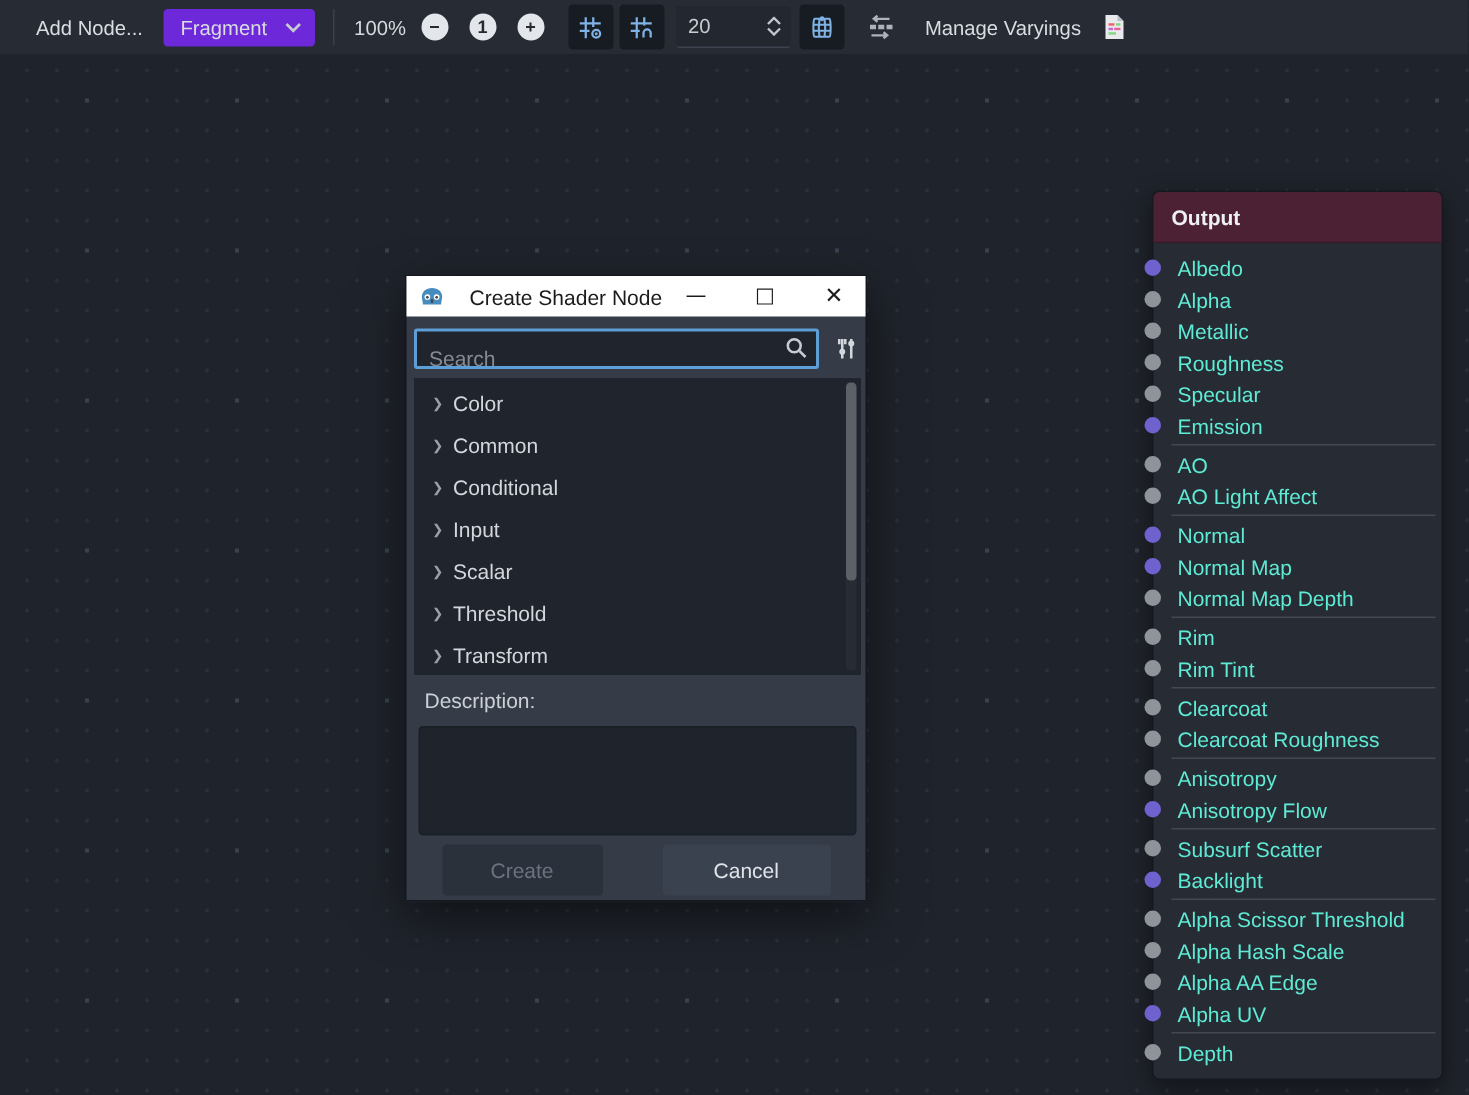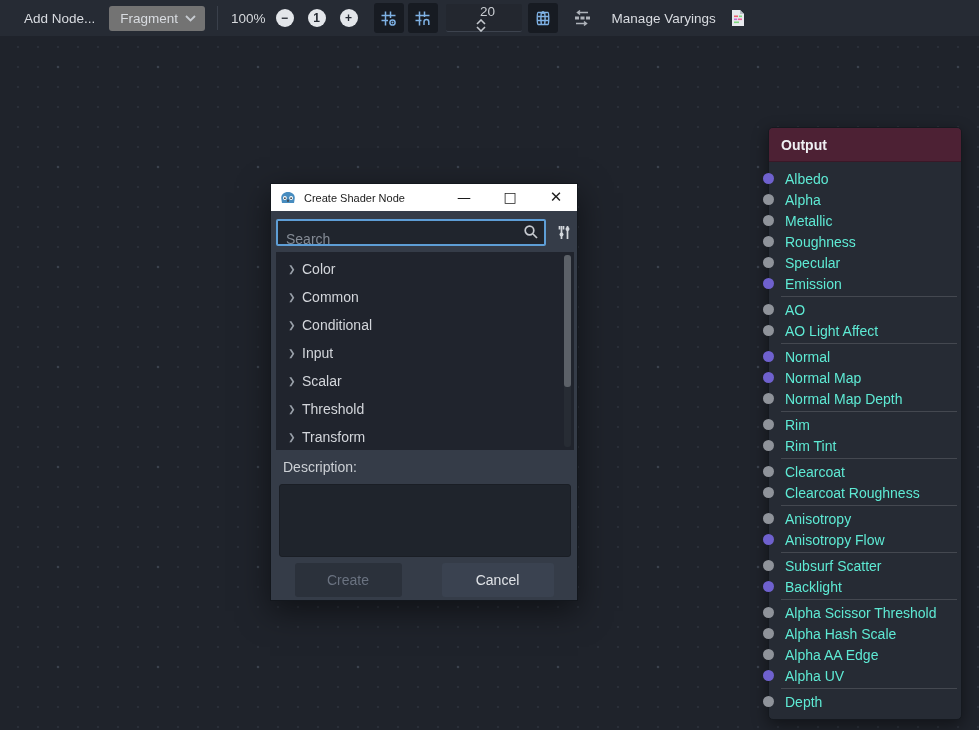--- a/index.html
+++ b/index.html
@@ -21,22 +21,22 @@
     position:absolute; left:0; top:8; right:0; height:36px;
     background:#262b34;
     display:flex; align-items:center;
     padding-left:16px; font-size:13.5px;
   }
   .tb-btn {
     background:transparent; border:none; color:#d9dce1;
     font:inherit; padding:5px 8px; border-radius:3px; cursor:pointer;
   }
   .tb-dropdown {
-    display:flex; align-items:center; gap:7px;
-    background:#737373; border-radius:3px;
+    display:flex; align-items:center; gap:12px;
+    background:#6d28d9; border-radius:3px;
     padding:5px 9px 5px 11px; margin-left:6px; cursor:pointer;
   }
   .vsep { width:1px; height:24px; background:#3a404b; margin:0 13px 0 12px; }
   .zoom-label { color:#d6d9dd; margin-right:10px; }
   .circle-btn {
     width:18px; height:18px; border-radius:50%;
     background:#e3e6ea; color:#242932; border:none;
     font-weight:bold; font-size:12px; line-height:17px; text-align:center;
     margin-right:14px; cursor:pointer; padding:0;
     font-family:"Liberation Sans", sans-serif;
@@ -48,21 +48,20 @@
   }
   .icon-flat {
     width:28px; height:28px; border:none; border-radius:3px;
     background:transparent; cursor:pointer;
     display:inline-flex; align-items:center; justify-content:center; padding:0;
   }
   .spinbox {
     display:flex; align-items:center; width:76px; height:28px;
     background:#23272f; margin:0 6px 0 4px; border-radius:2px;
     border-bottom:1px solid #3d434e;
-    flex-direction:column;
   }
   .spinbox .val { flex:1; padding-left:8px; color:#c9cdd2; }
   .spin-arrows { display:flex; flex-direction:column; gap:1px; padding-right:6px; }
 
   
   .node {
     position:absolute; left:768px; top:127px; width:194px;
     background:#262b34; border:1px solid #15191f; border-radius:5px;
     box-shadow:0 5px 16px rgba(0,0,0,0.45);
   }
@@ -85,21 +84,21 @@
   .dialog {
     position:absolute; left:270px; top:183px; width:308px; height:418px;
     background:#353c48; border:1px solid #13171d;
     box-shadow:0 10px 30px rgba(0,0,0,0.5);
   }
   .titlebar {
     position:absolute; left:0; top:0; right:0; height:27px;
     background:#ffffff; display:flex; align-items:center;
   }
   .titlebar .gicon { margin-left:9px; }
-  .titlebar .ttl { margin-left:8px; font-size:11px; color:#1b1b1b; }
+  .titlebar .ttl { margin-left:17px; font-size:14px; color:#1b1b1b; }
   .win-btn {
     position:absolute; top:0; width:30px; height:27px; border:none; background:transparent;
     color:#1b1b1b; font-size:14px; cursor:pointer; line-height:27px; text-align:center;
     font-family:"DejaVu Sans", sans-serif; padding:0;
   }
   .win-min { left:178px; } .win-max { left:224px; } .win-close { left:270px; font-size:15px; }
 
   .search-wrap { position:absolute; left:5px; top:35px; width:270px; height:27px; }
   .search-input {
     width:100%; height:100%; background:#20252d;

